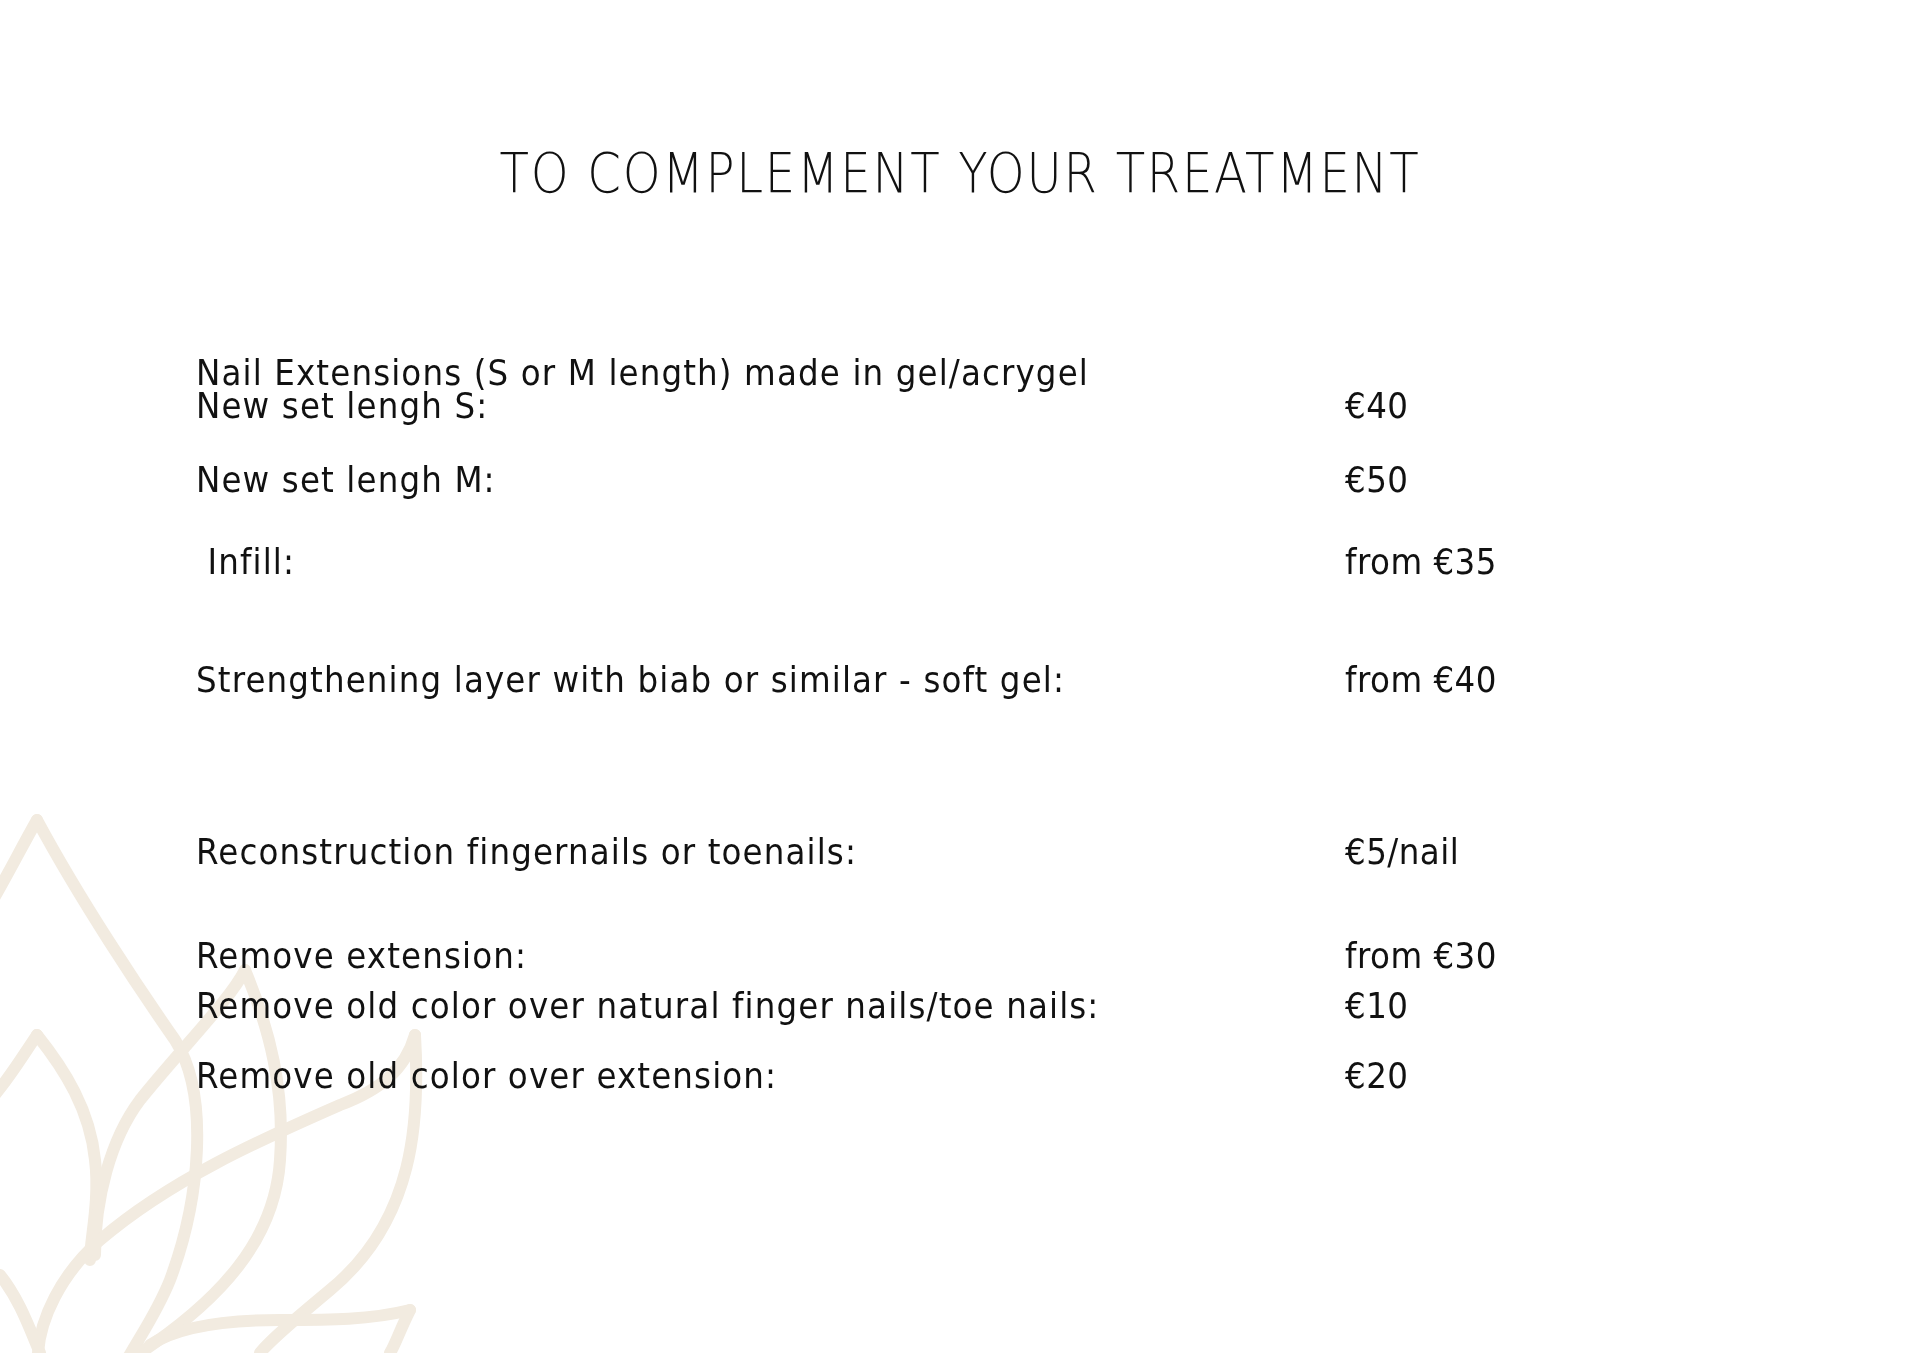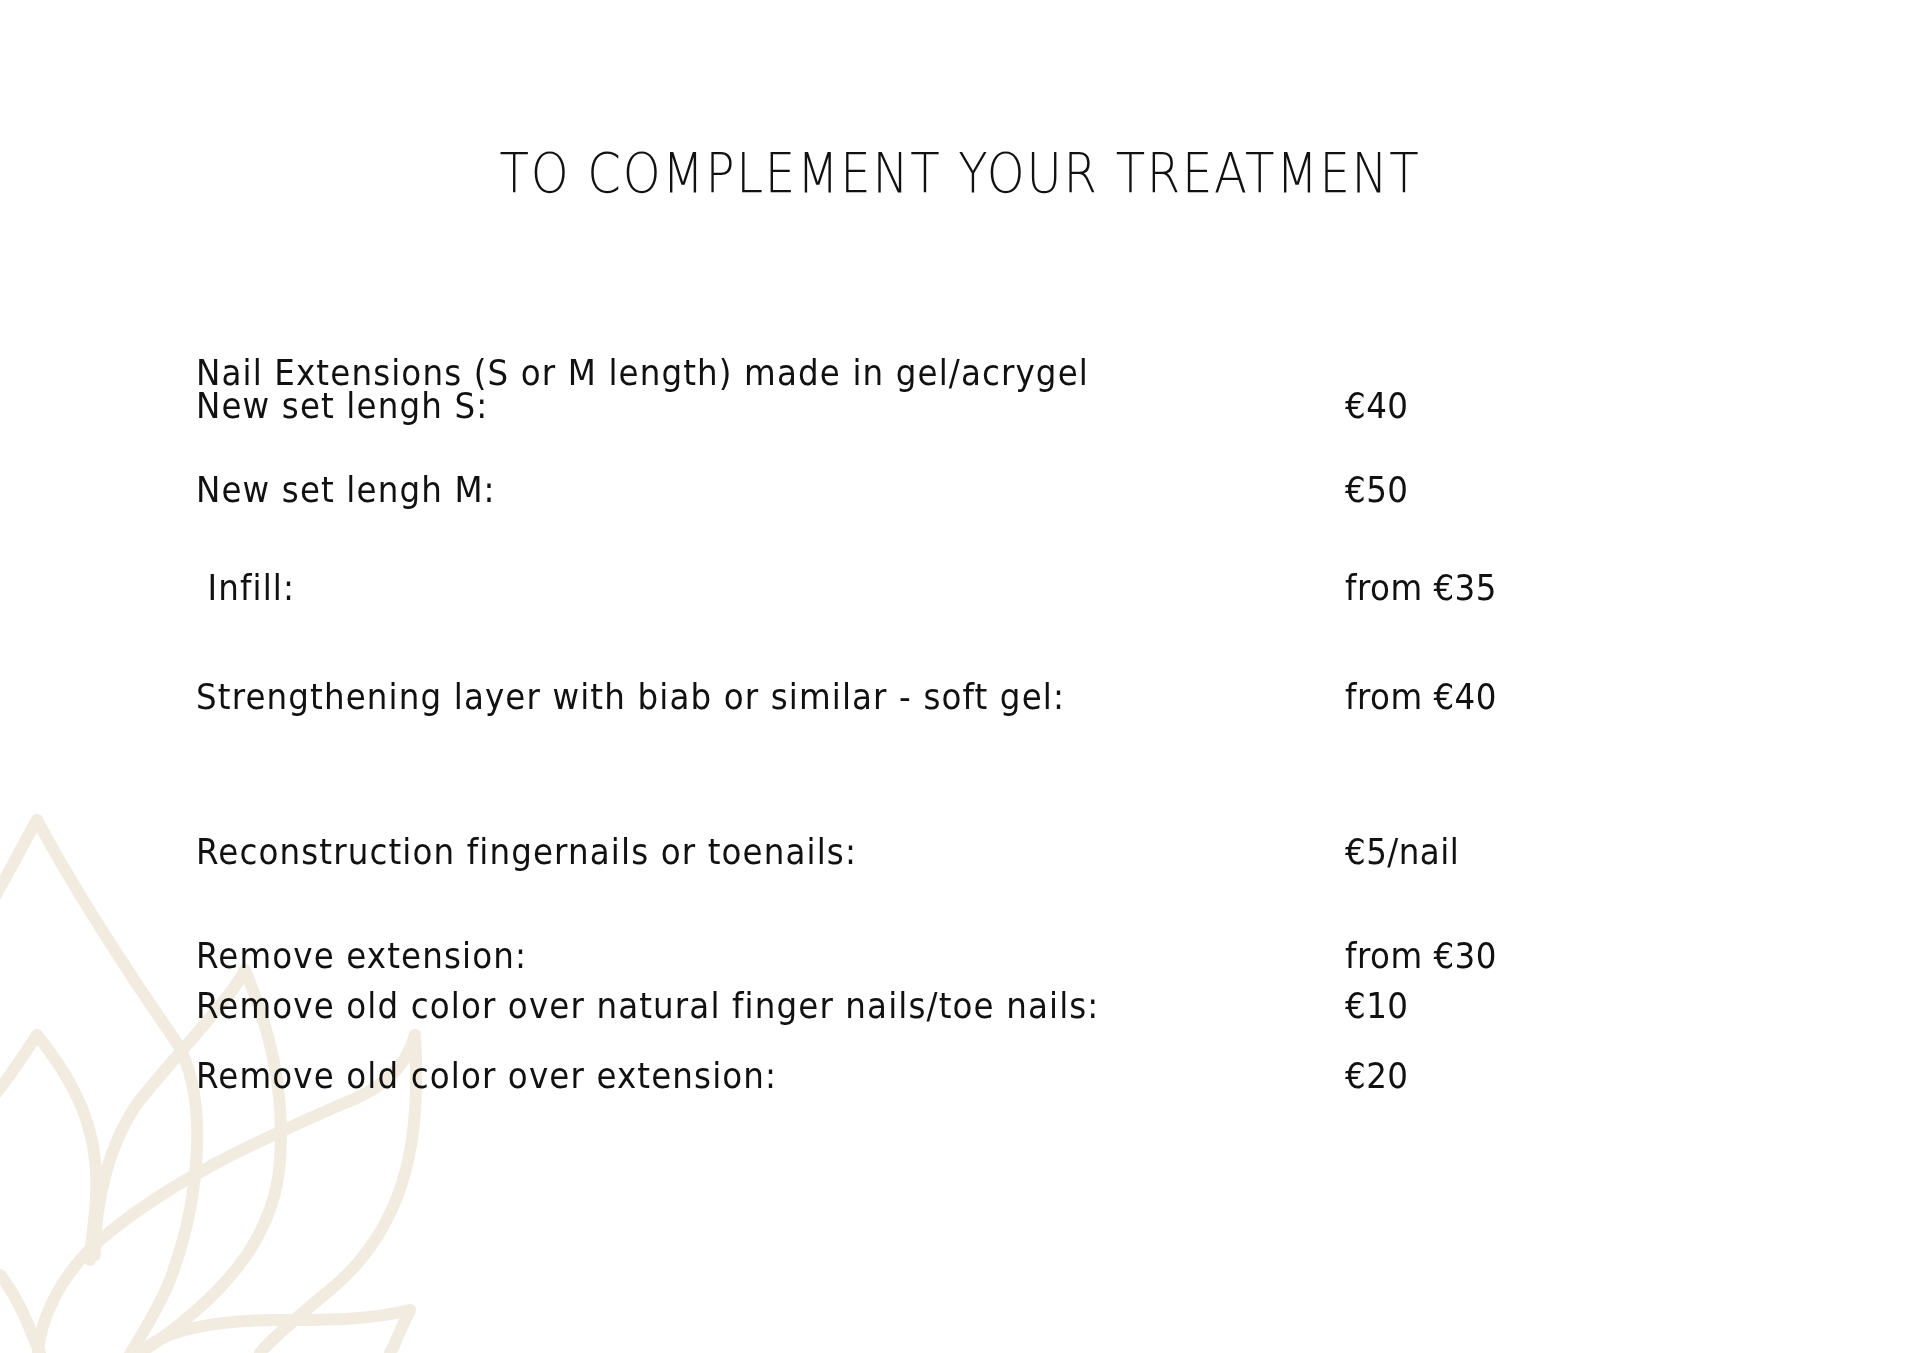--- a/index.html
+++ b/index.html
@@ -35,29 +35,29 @@
 <div class="title">TO COMPLEMENT YOUR TREATMENT</div>
 
 <div class="row" style="top:351px">
   <span class="label">Nail Extensions (S or M length) made in gel/acrygel</span>
   <span class="price"></span>
 </div>
 <div class="row" style="top:384px">
   <span class="label">New set lengh S:</span>
   <span class="price">€40</span>
 </div>
-<div class="row" style="top:468px">
+<div class="row" style="top:458px">
   <span class="label">New set lengh M:</span>
   <span class="price">€50</span>
 </div>
-<div class="row" style="top:566px">
+<div class="row" style="top:540px">
   <span class="label" style="white-space:pre"> Infill:</span>
   <span class="price">from €35</span>
 </div>
-<div class="row" style="top:675px">
+<div class="row" style="top:658px">
   <span class="label">Strengthening layer with biab or similar - soft gel:</span>
   <span class="price">from €40</span>
 </div>
 <div class="row" style="top:830px">
   <span class="label">Reconstruction fingernails or toenails:</span>
   <span class="price">€5/nail</span>
 </div>
 <div class="row" style="top:934px">
   <span class="label">Remove extension:</span>
   <span class="price">from €30</span>

